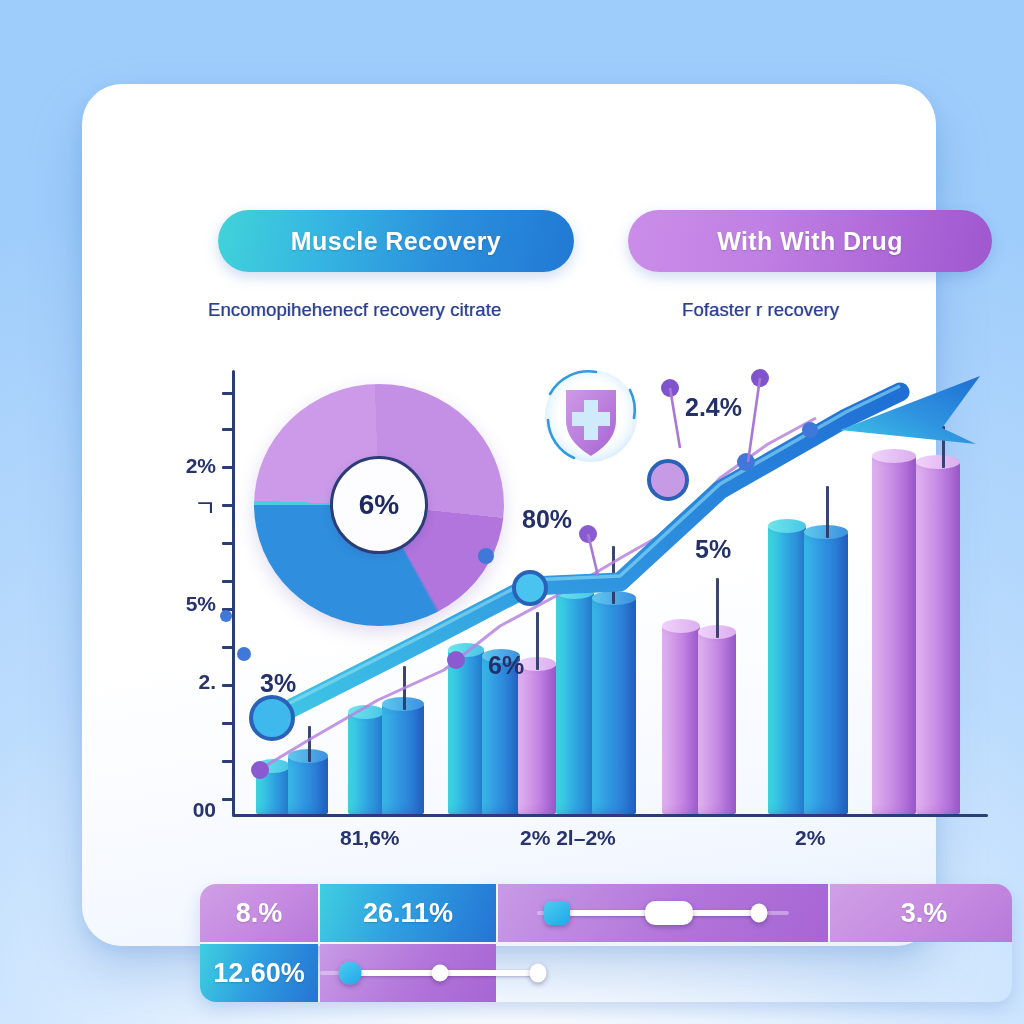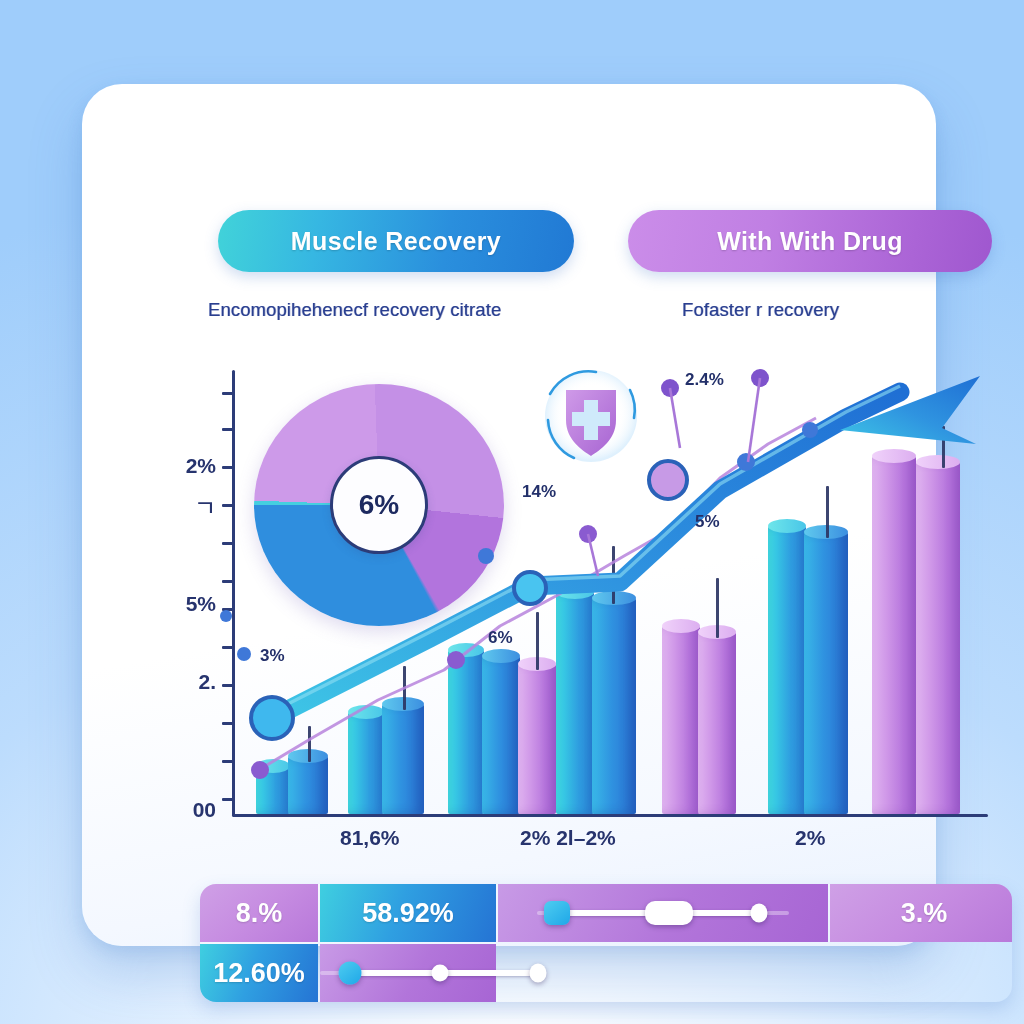--- a/index.html
+++ b/index.html
@@ -101,22 +101,23 @@
     display:flex; align-items:center; justify-content:center;
     font-size:28px; font-weight:bold; color:#1d2a60;
     box-shadow:0 3px 8px rgba(50,70,140,.18);
   }
 
   
   .shield-wrap{ position:absolute; left:330px; top:-14px; width:122px; height:122px; }
 
   
   .dlabel{
-    position:absolute; font-size:17px; font-weight:bold; color:#23306a;
+    position:absolute; font-size:25px; font-weight:bold; color:#23306a;
     white-space:nowrap;
+    margin-top:23px;
   }
 
   
   .table{
     position:absolute; left:118px; top:800px; width:812px; height:118px;
     display:grid; grid-template-columns:118px 176px 330px 188px;
     grid-template-rows:1fr 1fr; gap:2px;
     border-radius:16px; overflow:hidden;
     box-shadow:0 8px 18px rgba(70,120,200,.22);
   }
@@ -300,30 +301,30 @@
         <circle cx="610" cy="60" r="8" fill="#3f78d8"></circle>
         <circle cx="26" cy="246" r="6" fill="#3f78d8"></circle>
         <circle cx="44" cy="284" r="7" fill="#3f78d8"></circle>
         <line x1="470" y1="18" x2="480" y2="78" stroke="#a877d8" stroke-width="2.6"></line>
         <line x1="560" y1="8" x2="548" y2="92" stroke="#a877d8" stroke-width="2.6"></line>
         <line x1="388" y1="164" x2="398" y2="206" stroke="#a877d8" stroke-width="2.6"></line>
       </svg>
 
       <div class="dlabel" style="left:60px;  top:276px;">3%</div>
       <div class="dlabel" style="left:288px; top:258px;">6%</div>
-      <div class="dlabel" style="left:322px; top:112px;">14%</div>
+      <div class="dlabel" style="left:322px; top:112px;">80%</div>
       <div class="dlabel" style="left:495px; top:142px;">5%</div>
       <div class="dlabel" style="left:485px; top:0px;">2.4%</div>
 
     </div>
 
     <div class="table">
 
       <div class="cell c-purple">8.%</div>
-      <div class="cell c-blue">58.92%</div>
+      <div class="cell c-blue">26.11%</div>
       <div class="cell c-slider">
         <div class="slider">
           <div class="rail"></div>
           <div class="fill" style="left:18px; width:212px;"></div>
           <div class="knob cyan" style="left:20px;  width:26px; height:24px; border-radius:7px;"></div>
           <div class="knob pill" style="left:132px; width:48px; height:24px;"></div>
           <div class="knob white" style="left:222px; width:17px; height:19px;"></div>
         </div>
       </div>
 

